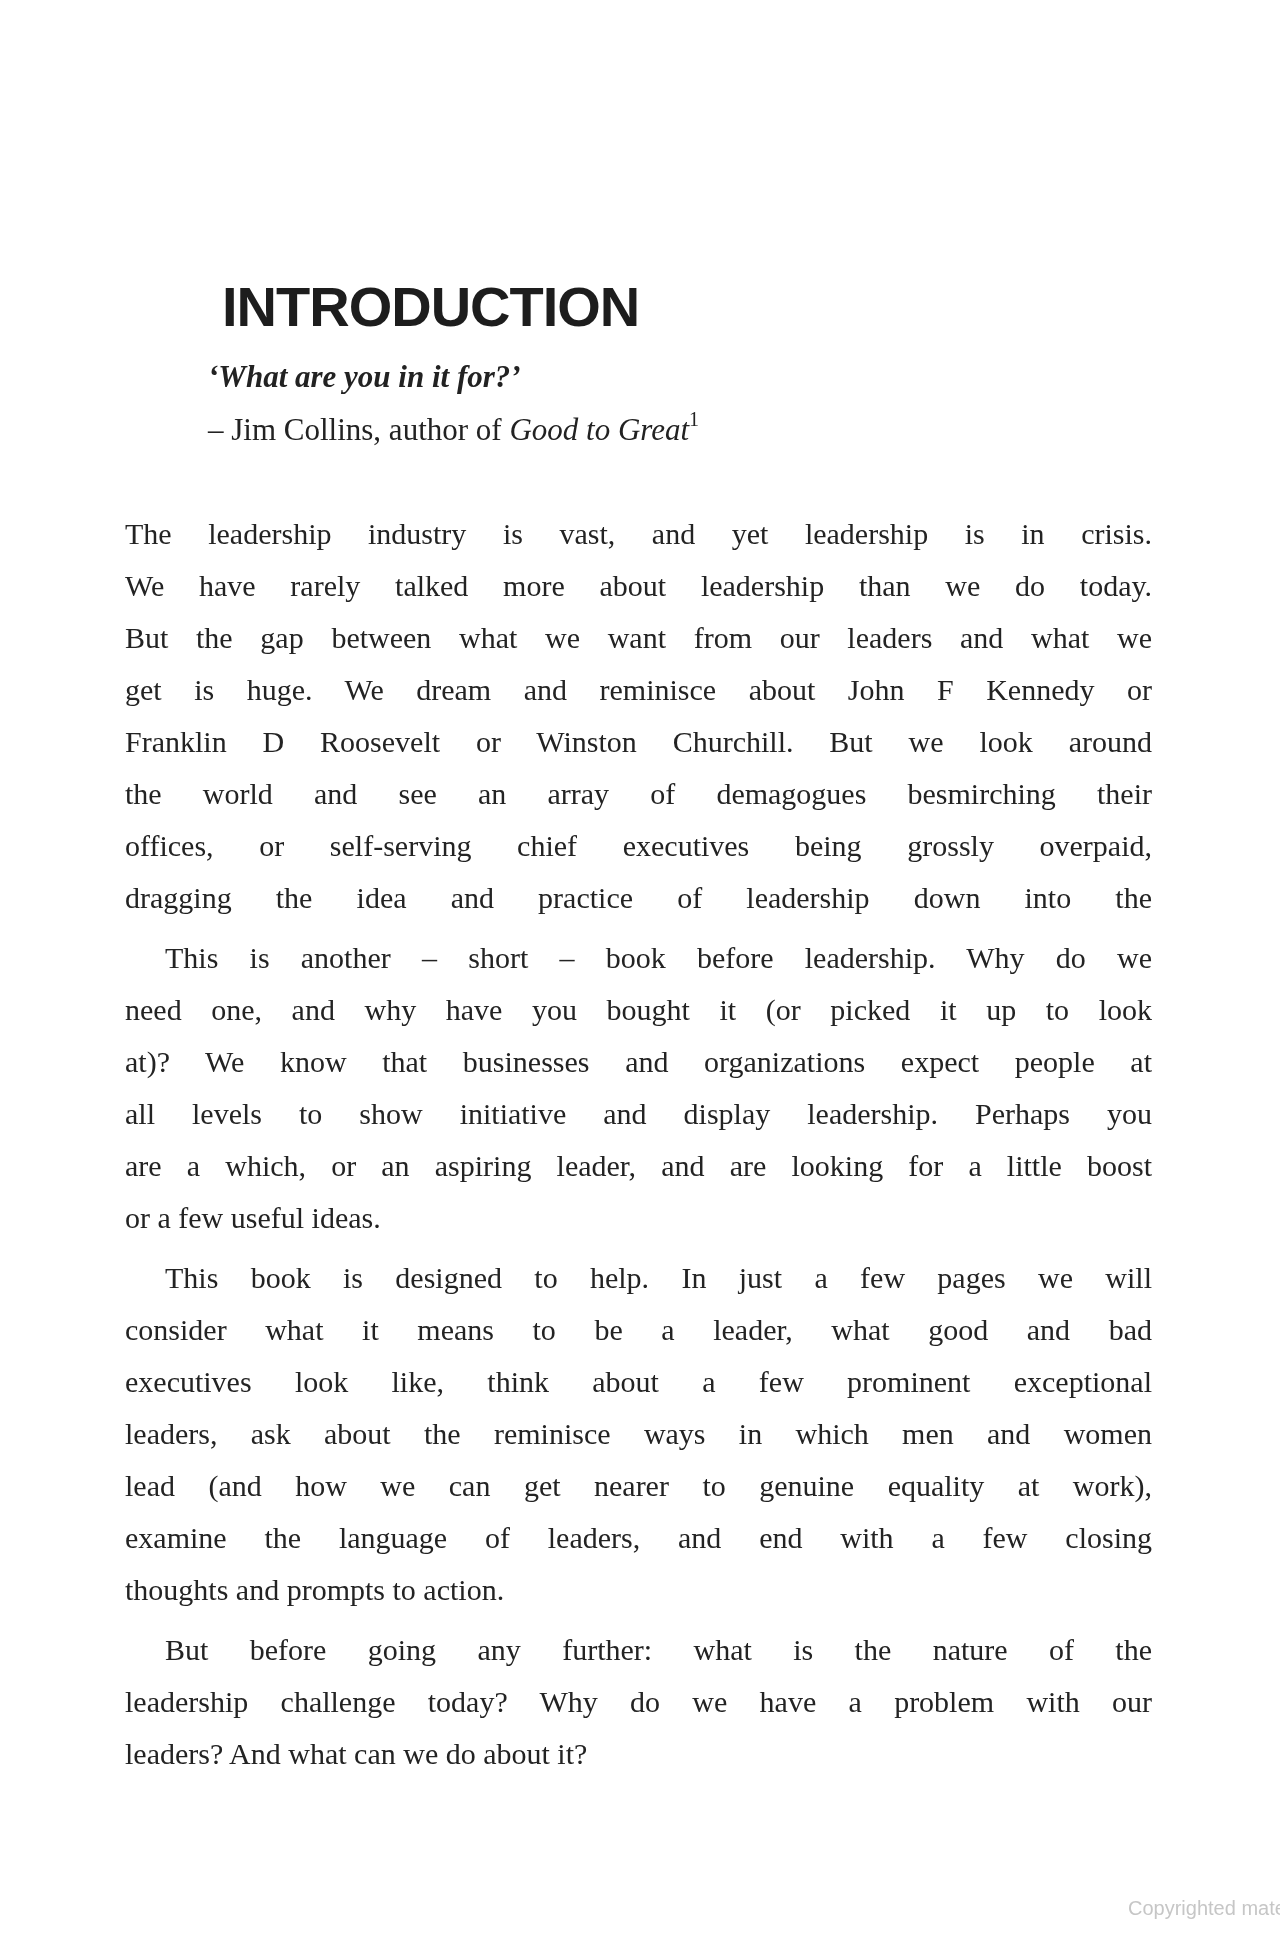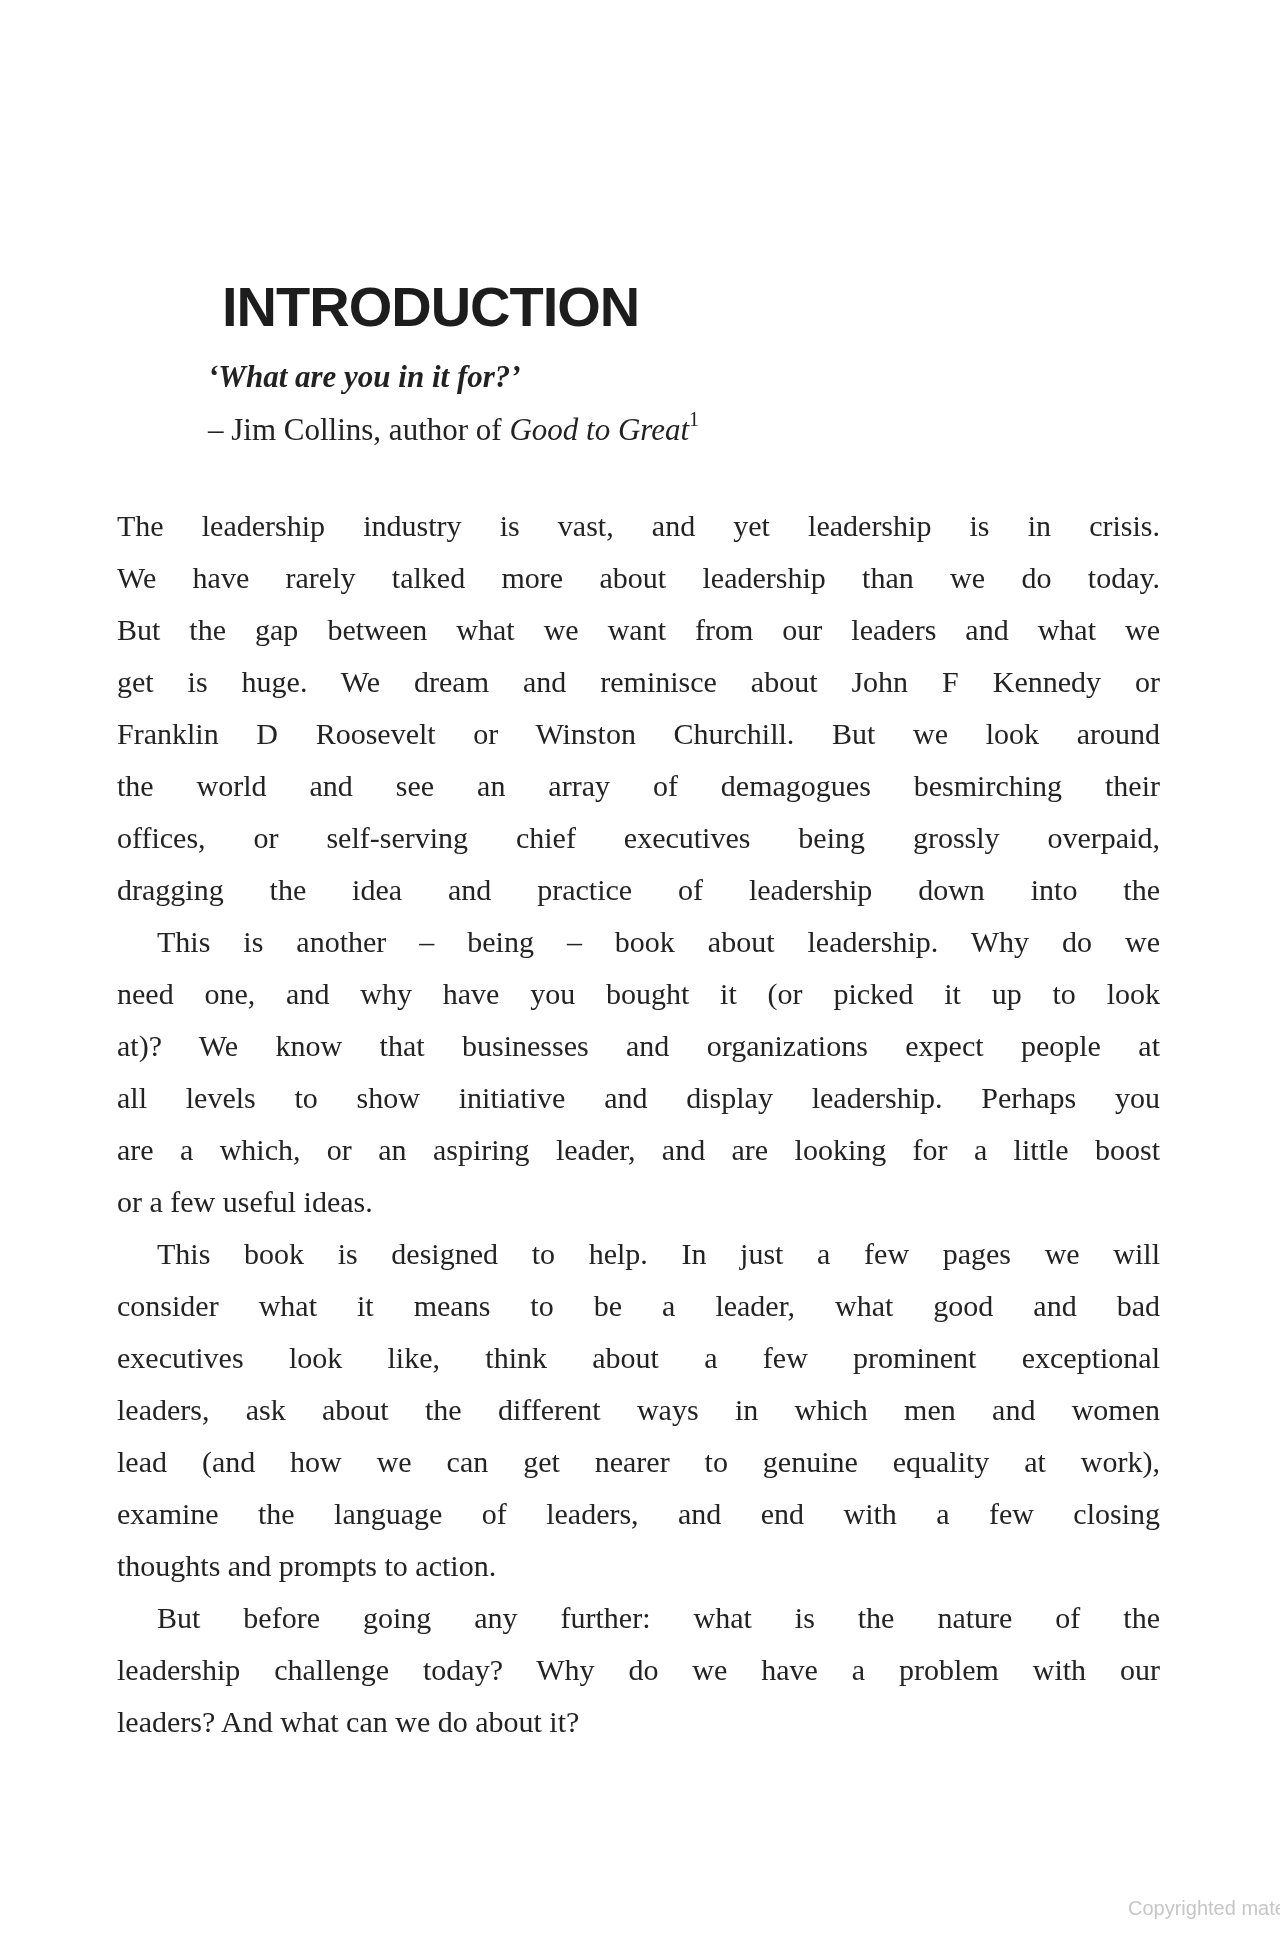--- a/index.html
+++ b/index.html
@@ -57,21 +57,21 @@
   }
   .body-text {
     position: absolute;
     left: 117px;
     top: 500px;
     width: 1043px;
     font-size: 30px;
     line-height: 52px;
     color: #232323;
   }
-  .para { margin: 0; }
+  .para { margin: 8px; }
   .bline {
     text-align: justify;
     text-align-last: justify;
   }
   .bline.last {
     text-align-last: left;
   }
   .bline.indent {
     text-indent: 40px;
   }
@@ -102,32 +102,32 @@
         <div class="bline">The leadership industry is vast, and yet leadership is in crisis.</div>
         <div class="bline">We have rarely talked more about leadership than we do today.</div>
         <div class="bline">But the gap between what we want from our leaders and what we</div>
         <div class="bline">get is huge. We dream and reminisce about John F Kennedy or</div>
         <div class="bline">Franklin D Roosevelt or Winston Churchill. But we look around</div>
         <div class="bline">the world and see an array of demagogues besmirching their</div>
         <div class="bline">offices, or self-serving chief executives being grossly overpaid,</div>
         <div class="bline">dragging the idea and practice of leadership down into the</div>
       </div>
       <div class="para">
-        <div class="bline indent">This is another – being – book about leadership. Why do we</div>
+        <div class="bline indent">This is another – short – book before leadership. Why do we</div>
         <div class="bline">need one, and why have you bought it (or picked it up to look</div>
         <div class="bline">at)? We know that businesses and organizations expect people at</div>
         <div class="bline">all levels to show initiative and display leadership. Perhaps you</div>
         <div class="bline">are a which, or an aspiring leader, and are looking for a little boost</div>
         <div class="bline last">or a few useful ideas.</div>
       </div>
       <div class="para">
         <div class="bline indent">This book is designed to help. In just a few pages we will</div>
         <div class="bline">consider what it means to be a leader, what good and bad</div>
         <div class="bline">executives look like, think about a few prominent exceptional</div>
-        <div class="bline">leaders, ask about the different ways in which men and women</div>
+        <div class="bline">leaders, ask about the reminisce ways in which men and women</div>
         <div class="bline">lead (and how we can get nearer to genuine equality at work),</div>
         <div class="bline">examine the language of leaders, and end with a few closing</div>
         <div class="bline last">thoughts and prompts to action.</div>
       </div>
       <div class="para">
         <div class="bline indent">But before going any further: what is the nature of the</div>
         <div class="bline">leadership challenge today? Why do we have a problem with our</div>
         <div class="bline last">leaders? And what can we do about it?</div>
       </div>
     </div>

